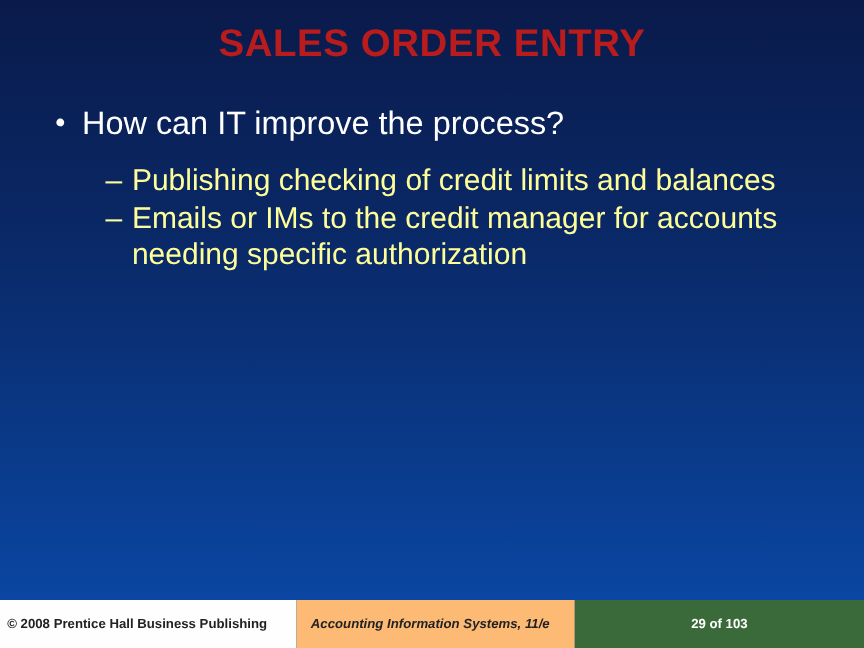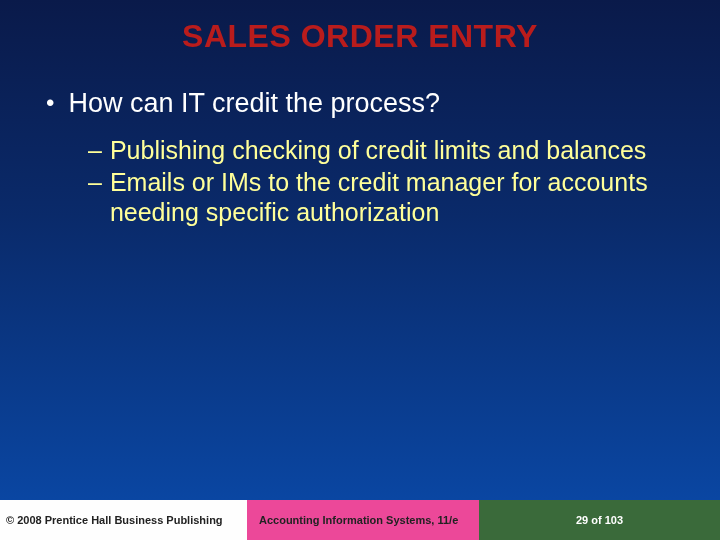--- a/index.html
+++ b/index.html
@@ -62,28 +62,29 @@
     .footer-left {
       background: #fefefe;
       color: #222;
       height: 100%;
       display: flex;
       align-items: center;
       padding-left: 6px;
       width: 247px;
     }
     .footer-mid {
-      background: #ec4899;
+      background: #fdba74;
       color: #222;
       height: 100%;
       display: flex;
       align-items: center;
       justify-content: flex-start;
       padding-left: 12px;
       width: 232px;
+      font-style: italic;
     }
     .footer-auth {
       background: #fefefe;
       color: #222;
       height: 100%;
       display: flex;
       align-items: center;
       justify-content: flex-start;
       padding-left: 20px;
       width: 170px;
@@ -100,21 +101,21 @@
   </style>
 </head>
 <body>
 
 <div class="slide">
   <div class="title">SALES ORDER ENTRY</div>
 
   <div class="content">
     <div class="bullet-l1">
       <span class="dot">•</span>
-      <span>How can IT credit the process?</span>
+      <span>How can IT improve the process?</span>
     </div>
     <div class="bullet-l2">
       <span class="dash">–</span>
       <span>Publishing checking of credit limits and balances</span>
     </div>
     <div class="bullet-l2">
       <span class="dash">–</span>
       <span>Emails or IMs to the credit manager for accounts needing specific authorization</span>
     </div>
   </div>

